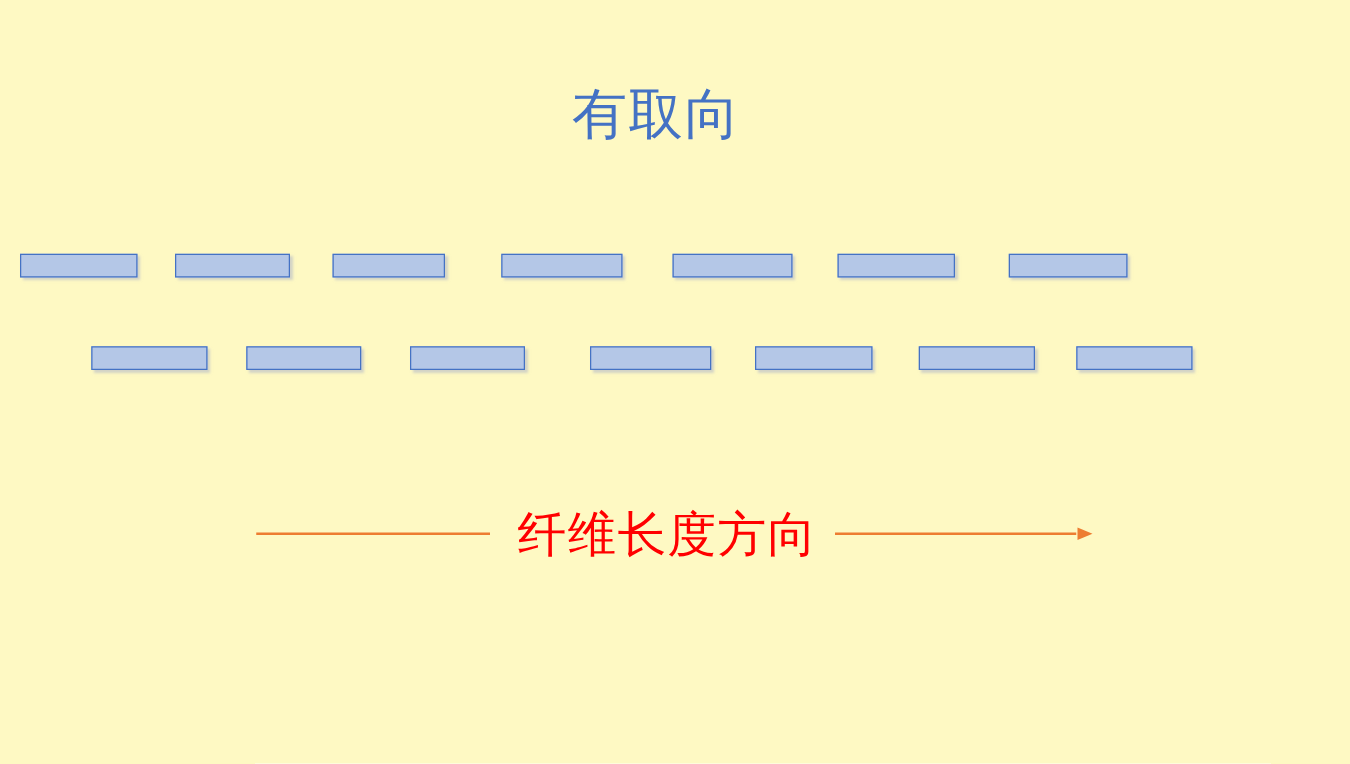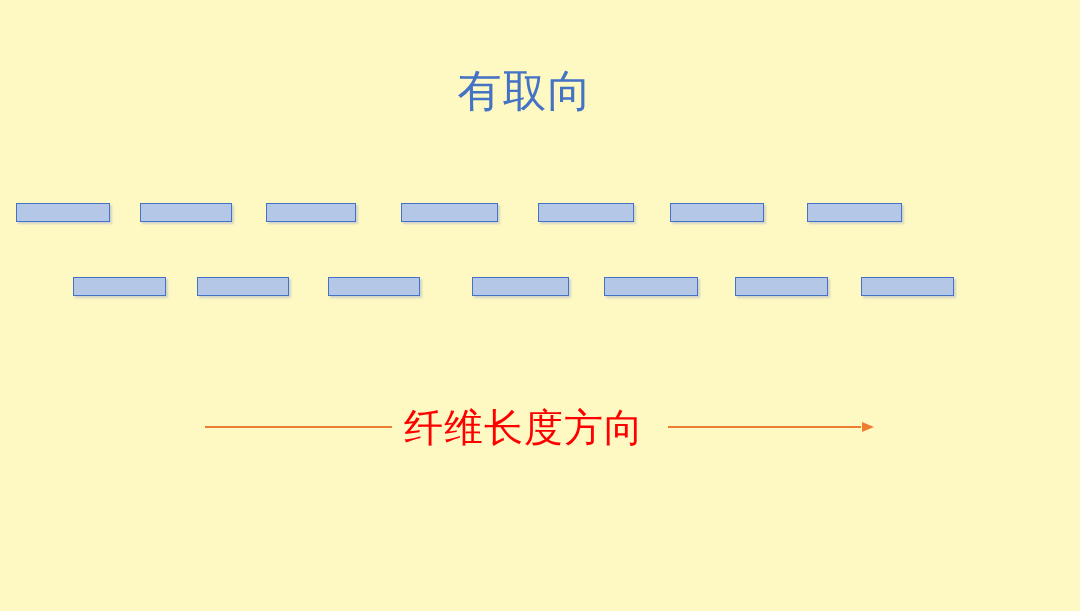--- a/index.html
+++ b/index.html
@@ -44,21 +44,21 @@
     border-top: 5px solid transparent;
     border-bottom: 5px solid transparent;
     border-left-width: 12px;
     border-left-style: solid;
   }
   .arrow-label {
     position: absolute;
     top: 401px;
     left: 404px;
     width: 250px;
-    text-align: left;
+    text-align: right;
     font-size: 39px;
     font-weight: 400;
     white-space: nowrap;
     letter-spacing: 1px;
   }
 </style>
 </head>
 <body>
 
 <div class="canvas">

